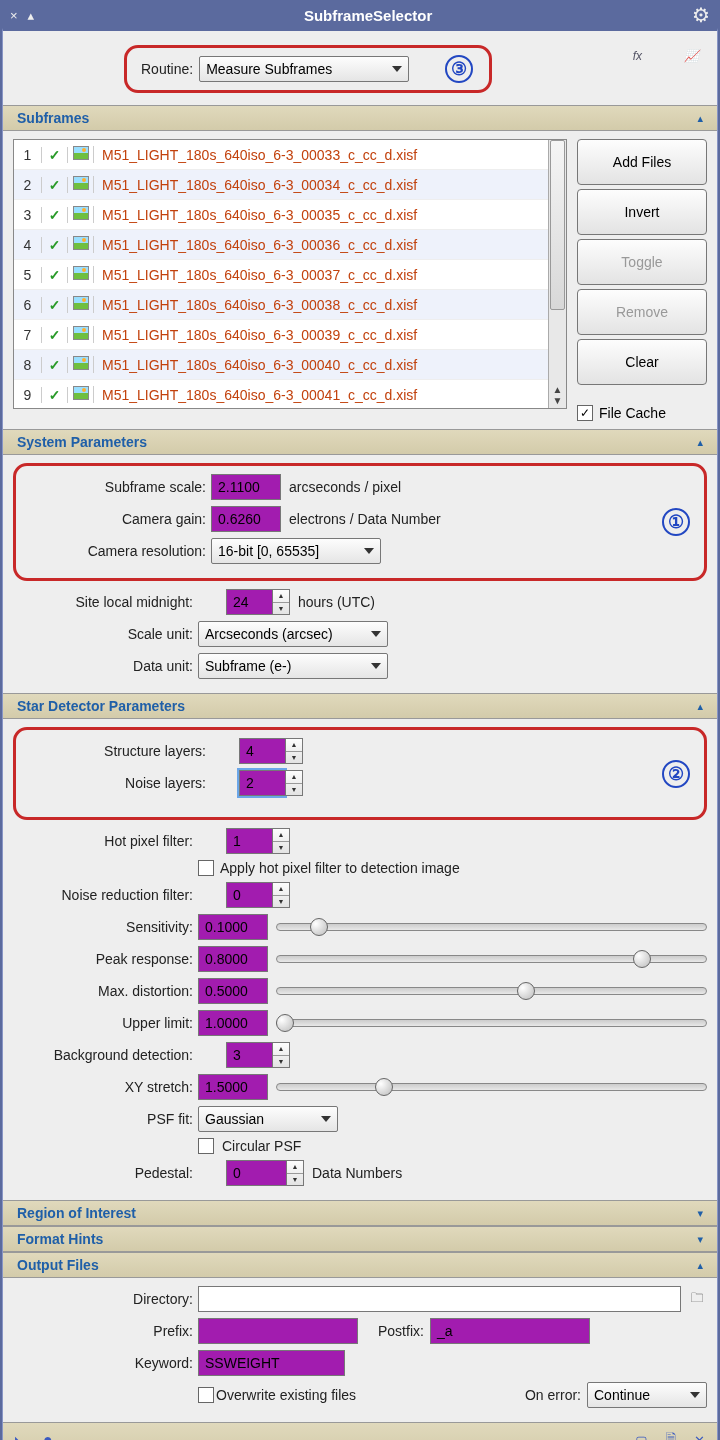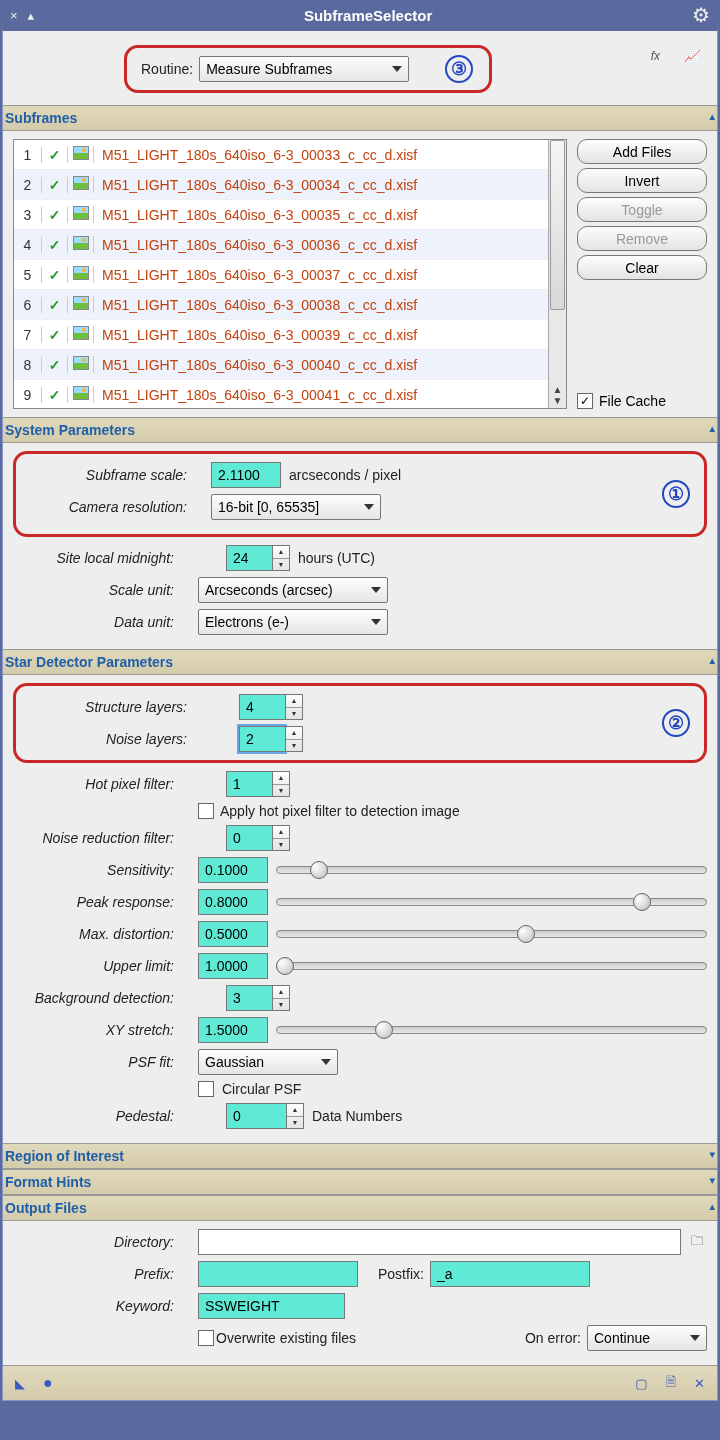--- a/index.html
+++ b/index.html
@@ -10,49 +10,49 @@
   .gear { font-size: 20px; color: #eee; }
   .window { background: #eee; border: 1px solid #8895c5; border-top: 3px solid #5b6a9e; }
   .routine-bar { background: #eee; padding: 14px 16px 12px; display: flex; align-items: center; position: relative; }
   .routine-box { border: 3px solid #c82828; border-radius: 14px; padding: 8px 80px 8px 14px; display: inline-flex; align-items: center; position: relative; }
   .routine-spacer { width: 105px; }
   .label { font-size: 14px; color: #222; margin-right: 6px; white-space: nowrap; }
   .dropdown { display: inline-flex; align-items: center; height: 26px; background: linear-gradient(#fdfdfd, #e5e5e5); border: 1px solid #777; border-radius: 2px; padding: 0 6px; font-size: 14px; min-width: 180px; }
   .dropdown .val { flex: 1; }
   .dropdown .caret { width: 0; height: 0; border-left: 5px solid transparent; border-right: 5px solid transparent; border-top: 6px solid #333; margin-left: 8px; }
   .markcircle { display: inline-flex; width: 28px; height: 28px; border: 2.5px solid #2247c2; border-radius: 50%; align-items: center; justify-content: center; color: #2247c2; font-weight: bold; font-size: 18px; position: absolute; }
-  .topright-icons { position: absolute; right: 18px; top: 18px; display: flex; gap: 24px; }
+  .topright-icons { position: absolute; right: 18px; top: 18px; display: flex; gap: 42px; }
   .tiny-icon { color: #556; font-size: 12px; font-style: italic; }
   .tiny-icon.blue { color: #4a6ad0; }
-  .section-header { background: linear-gradient(#e0d9bc, #d3cbaa); border-top: 1px solid #999; border-bottom: 1px solid #999; padding: 4px 2px; display: flex; align-items: flex-start; }
+  .section-header { background: linear-gradient(#e0d9bc, #d3cbaa); border-top: 1px solid #999; border-bottom: 1px solid #999; padding: 4px 14px; display: flex; align-items: center; }
   .section-header .name { color: #1f5fa8; font-weight: bold; font-size: 14px; flex: 1; }
   .section-header .chev { color: #1f5fa8; font-size: 11px; }
   .section-body { padding: 8px 10px; }
   .filelist-wrap { display: flex; gap: 10px; }
   .filelist-box { flex: 1; display: flex; border: 1px solid #888; background: #fff; height: 270px; }
   .filelist { flex: 1; overflow: hidden; }
   .filerow { display: flex; align-items: center; height: 30px; font-size: 14px; border-bottom: 1px solid #eee; }
   .filerow.alt { background: #eef2fb; }
   .filerow .idx { width: 28px; text-align: center; color: #333; border-right: 1px solid #ccc; padding: 0 4px; }
   .check { color: #2a9a2a; font-weight: bold; width: 26px; text-align: center; border-right: 1px solid #ccc; }
   .thumb { width: 26px; text-align: center; border-right: 1px solid #ccc; }
   .thumb-icon { display: inline-block; width: 16px; height: 14px; border: 1px solid #888; background: linear-gradient(#9adfff 50%, #6fbf3f 50%); position: relative; }
   .thumb-icon::after { content: ""; position: absolute; top: 1px; right: 2px; width: 4px; height: 4px; border-radius: 50%; background: #ffb030; }
   .fname { padding-left: 8px; color: #c2410c; }
   .scrollbar { width: 18px; background: #e8e8e8; border-left: 1px solid #aaa; position: relative; }
   .scroll-thumb { position: absolute; top: 0; left: 1px; right: 1px; height: 170px; background: linear-gradient(#f5f5f5,#d8d8d8); border: 1px solid #999; border-radius: 2px; }
   .scroll-arrow { position: absolute; bottom: 2px; left: 0; right: 0; text-align: center; font-size: 10px; color: #444; }
   .buttons-col { display: flex; flex-direction: column; gap: 4px; width: 130px; }
-  .btn { height: 25px; background: linear-gradient(#fdfdfd,#e3e3e3); border: 1px solid #777; border-radius: 10px; font-size: 14px; display: flex; align-items: center; justify-content: center; }
+  .btn { height: 46px; background: linear-gradient(#fdfdfd,#e3e3e3); border: 1px solid #777; border-radius: 4px; font-size: 14px; display: flex; align-items: center; justify-content: center; }
   .btn.disabled { color: #999; }
   .checkbox-row { display: flex; align-items: center; gap: 6px; margin-top: 12px; font-size: 14px; }
   .checkbox { width: 16px; height: 16px; border: 1px solid #666; background: #fff; display: inline-flex; align-items: center; justify-content: center; font-size: 12px; color: #000; }
   .field-row { display: flex; align-items: center; margin-bottom: 6px; }
-  .field-label { width: 185px; text-align: right; padding-right: 24px; font-size: 14px; color: #222; font-style: italic; }
-  .input { height: 26px; border: 1px solid #777; background: #5eead4; padding: 0 6px; font-size: 14px; display: inline-flex; align-items: center; }
+  .field-label { width: 185px; text-align: right; padding-right: 5px; font-size: 14px; color: #222; }
+  .input { height: 26px; border: 1px solid #777; background: #a21caf; padding: 0 6px; font-size: 14px; display: inline-flex; align-items: center; }
   .input.small { width: 70px; }
   .spinner { display: inline-flex; padding-left: 28px; }
   .spinner .input { border-right: none; }
   .spin-btns { display: inline-flex; flex-direction: column; width: 18px; height: 26px; border: 1px solid #777; background: linear-gradient(#fdfdfd,#e3e3e3); }
   .spin-btns div { flex: 1; display: flex; align-items: center; justify-content: center; font-size: 7px; color: #333; }
   .spin-btns div:first-child { border-bottom: 1px solid #999; }
   .unit { margin-left: 8px; font-size: 14px; color: #222; }
   .redbox { border: 3px solid #c82828; border-radius: 14px; padding: 8px 10px; margin-bottom: 8px; position: relative; }
   .slider { flex: 1; margin-left: 8px; height: 20px; position: relative; }
   .slider-track { position: absolute; top: 50%; left: 0; right: 0; height: 8px; background: linear-gradient(#ccc,#e8e8e8); border: 1px solid #888; border-radius: 4px; transform: translateY(-50%); }
@@ -181,20 +181,25 @@
   </div>
   <div class="section-body">
     <div class="redbox">
       <span class="markcircle" style="right:14px; top:50%; transform:translateY(-50%);">①</span>
       <div class="field-row">
         <span class="field-label">Subframe scale:</span>
         <span class="input small">2.1100</span>
         <span class="unit">arcseconds / pixel</span>
       </div>
       <div class="field-row">
+        <span class="field-label">Camera gain:</span>
+        <span class="input small">0.6260</span>
+        <span class="unit">electrons / Data Number</span>
+      </div>
+      <div class="field-row">
         <span class="field-label">Camera resolution:</span>
         <div class="dropdown" style="min-width:170px">
           <span class="val">16-bit [0, 65535]</span>
             <span class="caret"></span>
         </div>
       </div>
     </div>
     <div class="field-row">
       <span class="field-label">Site local midnight:</span>
       <span class="spinner">
@@ -209,21 +214,21 @@
     <div class="field-row">
       <span class="field-label">Scale unit:</span>
       <div class="dropdown" style="min-width:190px">
         <span class="val">Arcseconds (arcsec)</span>
           <span class="caret"></span>
       </div>
     </div>
     <div class="field-row">
       <span class="field-label">Data unit:</span>
       <div class="dropdown" style="min-width:190px">
-        <span class="val">Electrons (e-)</span>
+        <span class="val">Subframe (e-)</span>
           <span class="caret"></span>
       </div>
     </div>
   </div>
 
   <div class="section-header">
     <span class="name">Star Detector Parameters</span>
     <span class="chev">▴</span>
   </div>
   <div class="section-body">
@@ -232,21 +237,21 @@
       <div class="field-row">
         <span class="field-label">Structure layers:</span>
         <span class="spinner">
           <span class="input" style="width:46px">4</span>
           <span class="spin-btns">
               <div>▲</div>
               <div>▼</div>
             </span>
         </span>
       </div>
-      <div class="field-row" style="margin-bottom:0">
+      <div class="field-row" style="margin-bottom:13px">
         <span class="field-label">Noise layers:</span>
         <span class="spinner">
           <span class="input" style="width:46px; outline:2px solid #6aa6e8">2</span>
           <span class="spin-btns">
               <div>▲</div>
               <div>▼</div>
             </span>
         </span>
       </div>
     </div>

